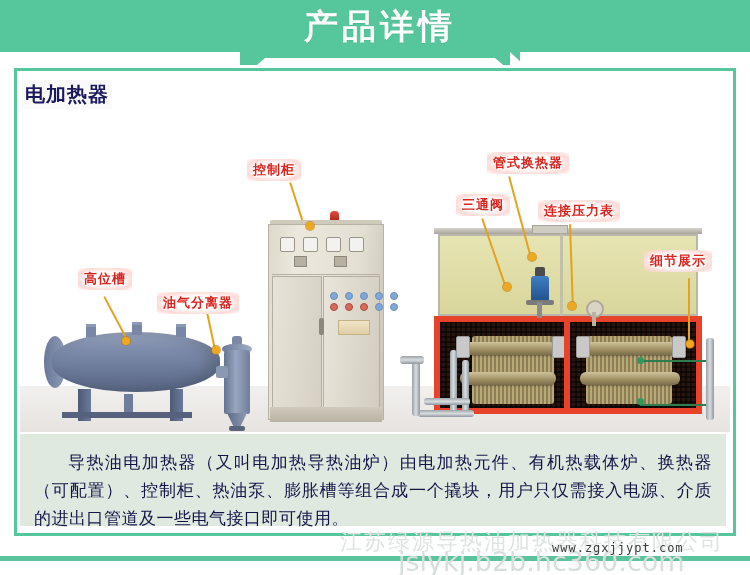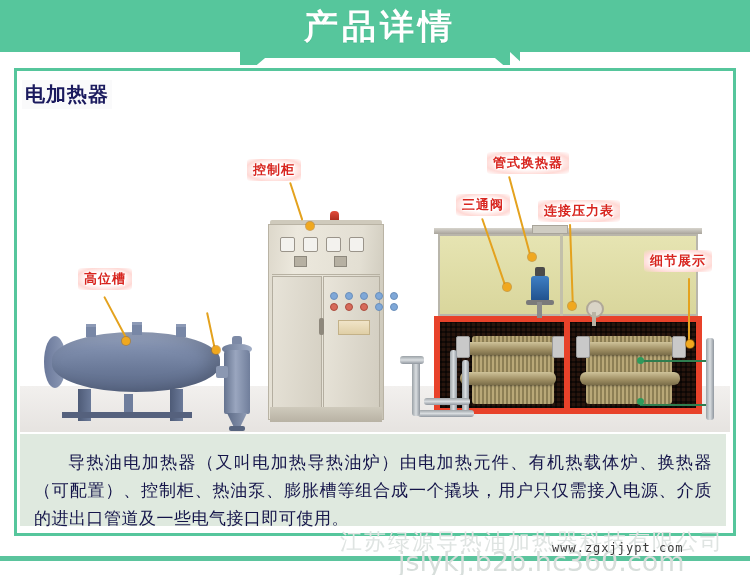--- a/index.html
+++ b/index.html
@@ -448,20 +448,21 @@
   <div class="dot" style="left:503px;top:283px;"></div>
 
   <div class="lead" style="left:571px;top:224px;width:80px;transform:rotate(88deg);"></div>
   <div class="dot" style="left:568px;top:302px;"></div>
 
   <div class="lead" style="left:690px;top:278px;width:66px;transform:rotate(90deg);"></div>
   <div class="dot" style="left:686px;top:340px;"></div>
 
   <div class="callout" style="left:247px;top:159px;">控制柜</div>
   <div class="callout" style="left:78px;top:268px;">高位槽</div>
+  <div class="callout" style="left:157px;top:292px;">油气分离器</div>
   <div class="callout" style="left:487px;top:152px;">管式换热器</div>
   <div class="callout" style="left:456px;top:194px;">三通阀</div>
   <div class="callout" style="left:538px;top:200px;">连接压力表</div>
   <div class="callout" style="left:644px;top:250px;">细节展示</div>
 
   <div class="desc">
     <p>导热油电加热器（又叫电加热导热油炉）由电加热元件、有机热载体炉、换热器（可配置）、控制柜、热油泵、膨胀槽等组合成一个撬块，用户只仅需接入电源、介质的进出口管道及一些电气接口即可使用。</p>
   </div>
 
   <div class="wm-company">江苏绿源导热油加热器科技有限公司</div>

